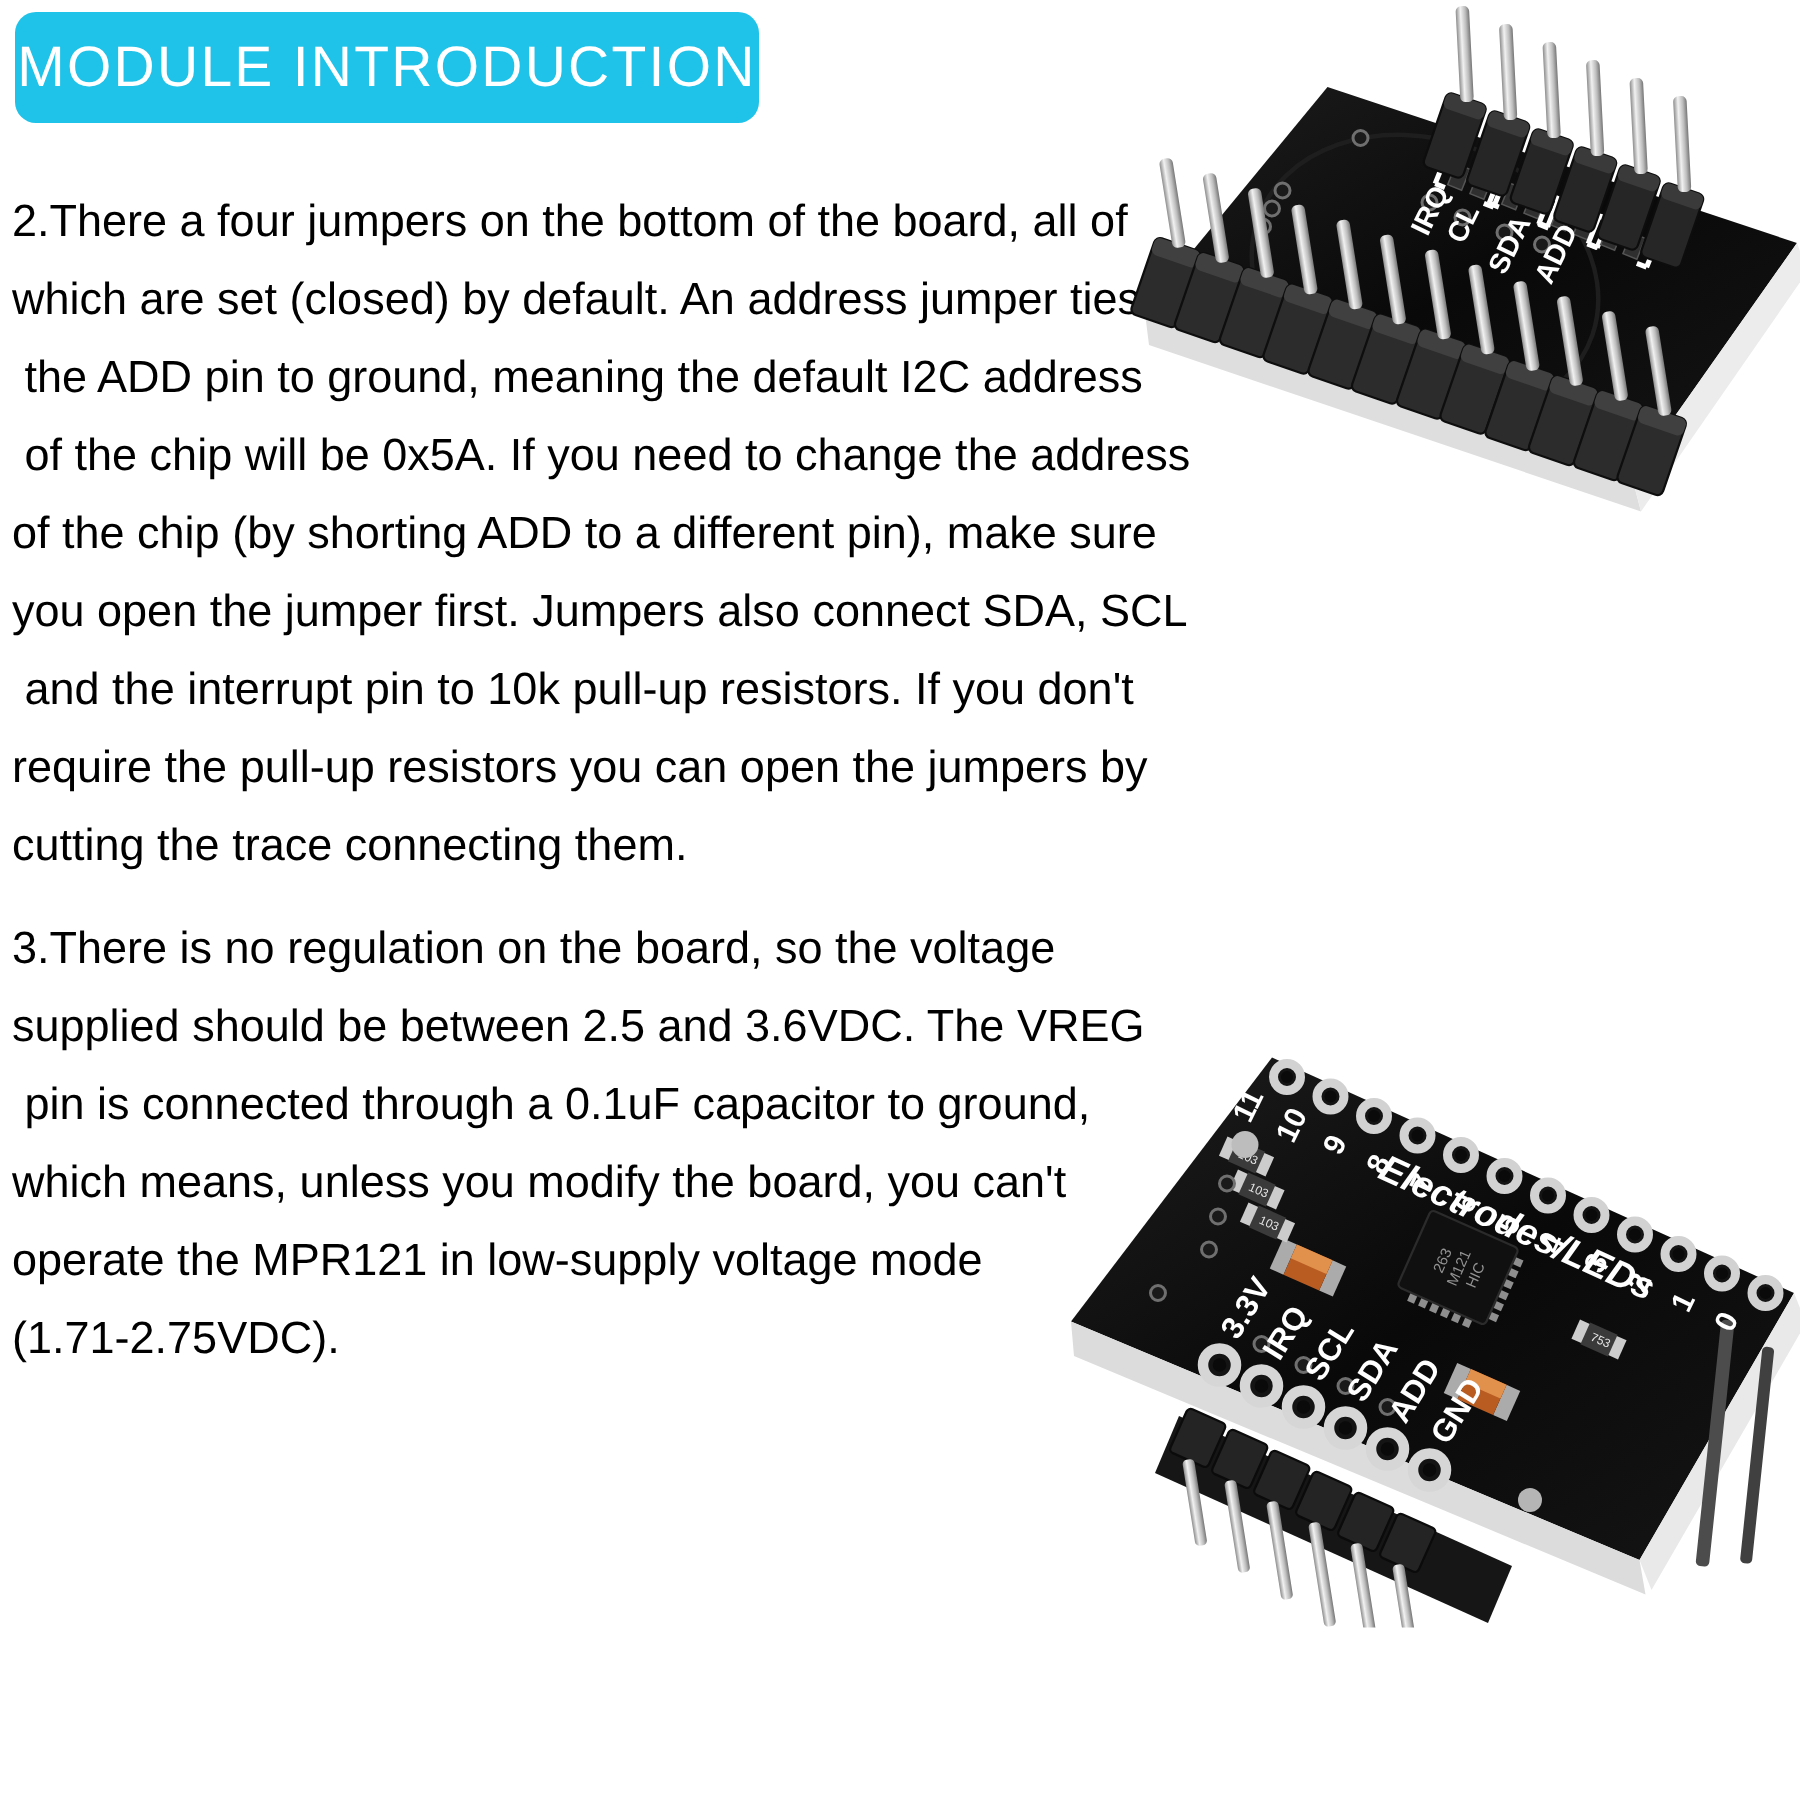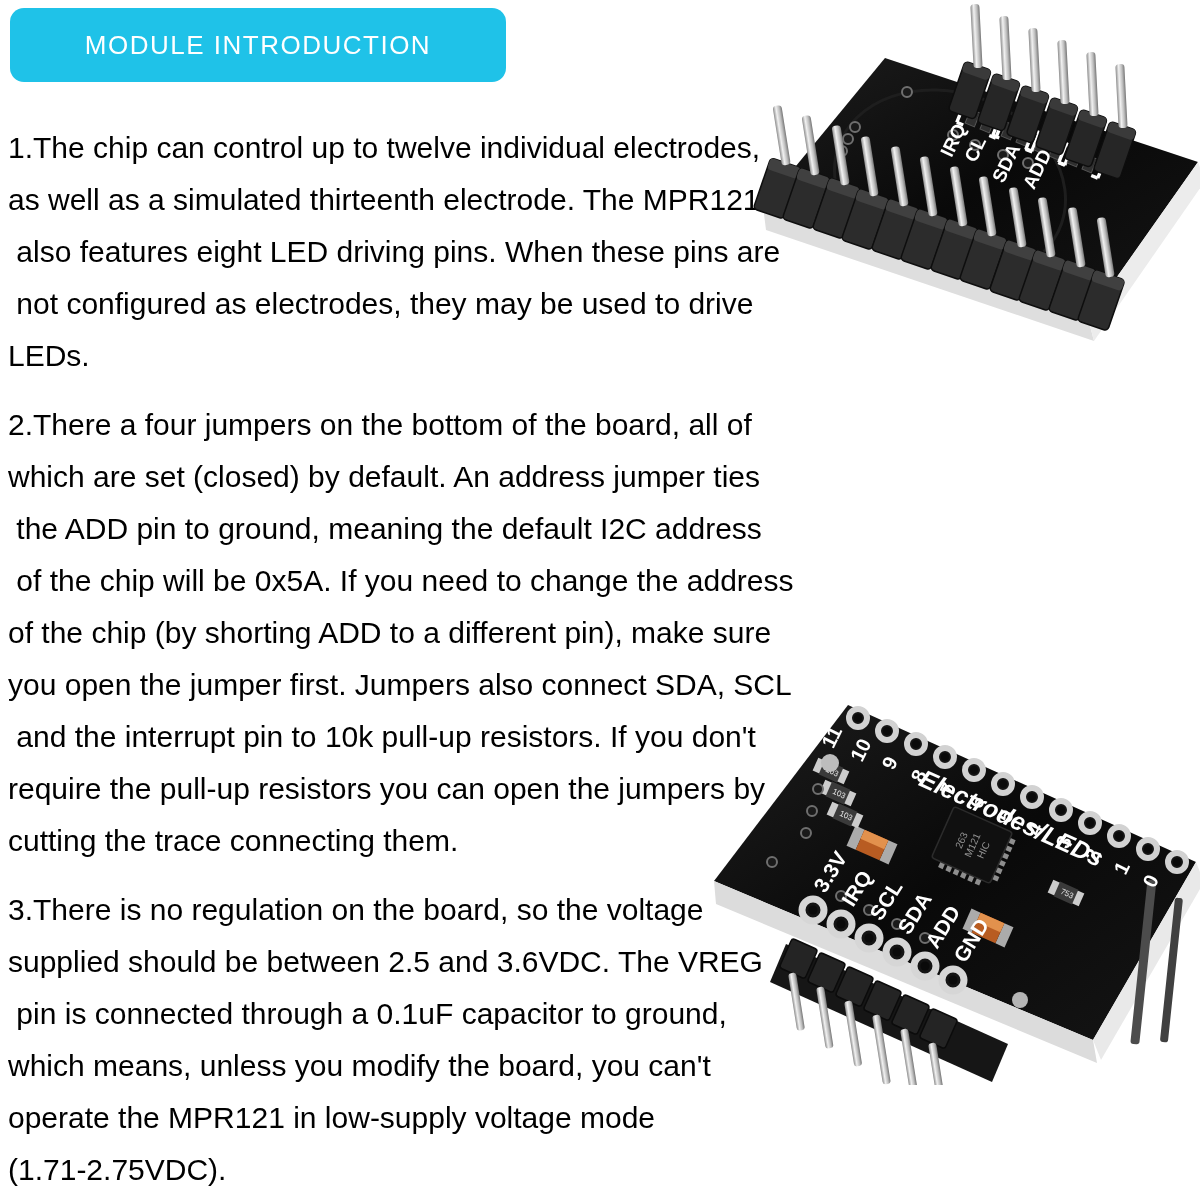--- a/index.html
+++ b/index.html
@@ -1,41 +1,36 @@
 <!DOCTYPE html>
 <html><head>
 <meta charset="utf-8">
 <style>
   html,body{margin:0;padding:0;background:#ffffff;}
   .page{position:relative;width:1200px;height:1200px;background:#ffffff;overflow:hidden;
         font-family:"Liberation Sans", sans-serif;}
   .badge{position:absolute;left:10px;top:8px;width:496px;height:74px;border-radius:14px;
          display:flex;align-items:center;justify-content:center;}
-  .badge span{color:#ffffff;font-size:26px;letter-spacing:1.5px;white-space:nowrap;}
+  .badge span{color:#ffffff;font-size:38px;letter-spacing:1.5px;white-space:nowrap;}
   .text-col{position:absolute;left:8px;top:122px;width:870px;color:#000000;
             font-size:30px;line-height:52px;}
   .text-col p{margin:0 0 17px 0;white-space:pre-wrap;}
   .photo{position:absolute;}
   svg text{font-family:"Liberation Sans", sans-serif;}
 </style>
 </head>
 <body>
 
 <div class="page">
 
   <div class="badge" id="badge" style="background: rgb(31, 194, 232);">
     <span>MODULE INTRODUCTION</span>
   </div>
 
   <div class="text-col">
-    <p>1.The chip can control up to twelve individual electrodes,
-as well as a simulated thirteenth electrode. The MPR121
- also features eight LED driving pins. When these pins are
- not configured as electrodes, they may be used to drive
-LEDs.</p>
     <p>2.There a four jumpers on the bottom of the board, all of
 which are set (closed) by default. An address jumper ties
  the ADD pin to ground, meaning the default I2C address
  of the chip will be 0x5A. If you need to change the address
 of the chip (by shorting ADD to a different pin), make sure
 you open the jumper first. Jumpers also connect SDA, SCL
  and the interrupt pin to 10k pull-up resistors. If you don't
 require the pull-up resistors you can open the jumpers by
 cutting the trace connecting them.</p>
     <p>3.There is no regulation on the board, so the voltage

